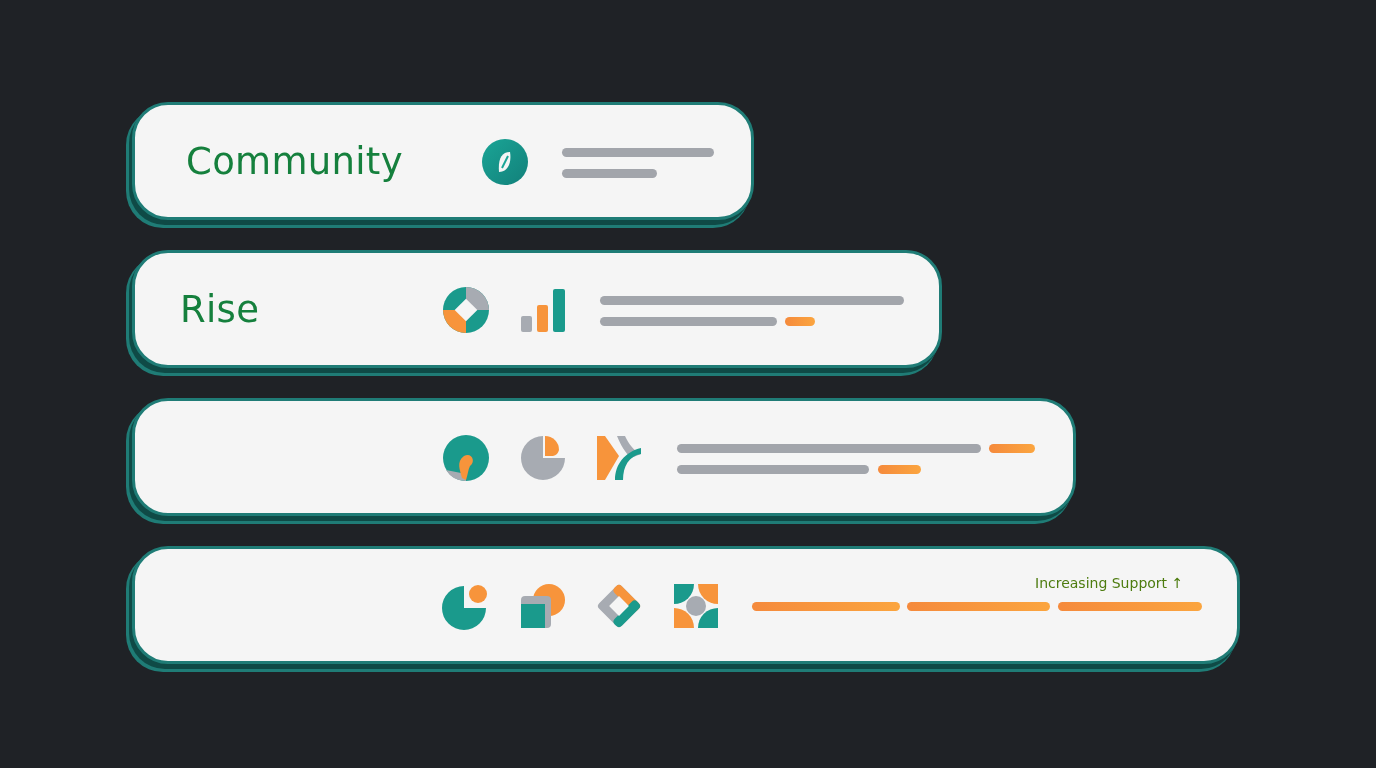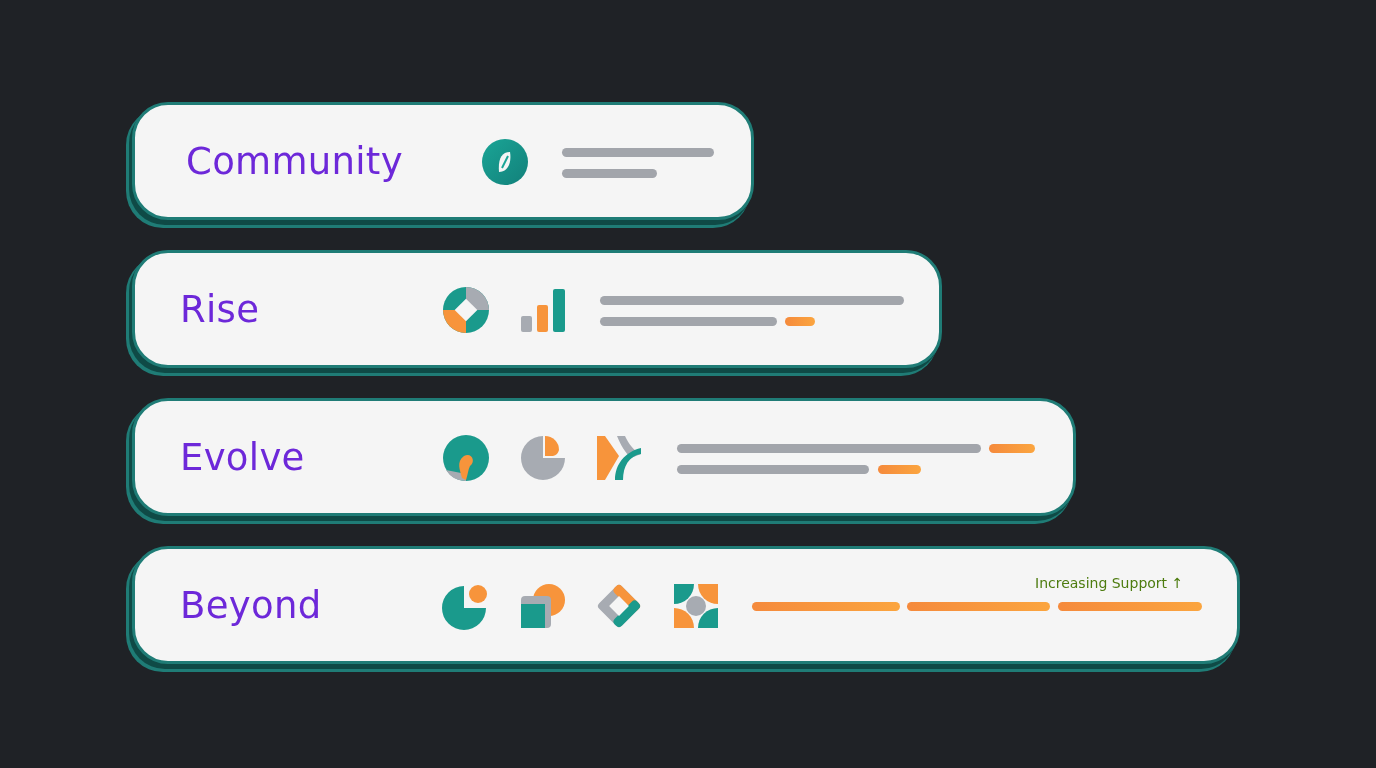--- a/index.html
+++ b/index.html
@@ -13,21 +13,21 @@
     position: absolute;
     background: #f5f5f5;
     border: 3px solid #1f7c76;
     border-radius: 36px;
     box-shadow: -3px 5px 0 0 #0f4a46, -5px 7px 0 1px #1f7c76;
     box-sizing: border-box;
   }
   .label {
     position: absolute;
     font-size: 37px;
-    color: #6d28d9;
+    color: #15803d;
     letter-spacing: 0.3px;
     line-height: 1;
   }
   .icon { position: absolute; width: 48px; height: 48px; }
   .icon svg { width: 100%; height: 100%; display: block; }
   .bar {
     position: absolute; height: 9px; border-radius: 5px;
   }
   .bar.gray { background: #a2a5ab; }
   .bar.orange { background: linear-gradient(90deg, #f58a3c, #fba53f); }
@@ -74,21 +74,20 @@
       <rect x="18" y="19" width="11" height="27" rx="2" fill="#f7943b"></rect>
       <rect x="34" y="3" width="12" height="43" rx="2" fill="#1a9a8c"></rect>
     </svg>
   </span>
   <div class="bar gray" style="left:465px;top:43px;width:304px;"></div>
   <div class="bar gray" style="left:465px;top:64px;width:177px;"></div>
   <div class="bar orange" style="left:650px;top:64px;width:30px;"></div>
 </div>
 
 <div class="card" style="left:132px;top:398px;width:944px;height:118px;">
-  <span class="label" style="left:45px;top:38px;">Evolve</span>
   <span class="icon" style="left:307px;top:33px;">
     <svg viewBox="0 0 48 48">
       <circle cx="24" cy="24" r="23" fill="#1a9a8c"></circle>
       <path d="M4 36 A23 23 0 0 0 24 47 L24 40 Z" fill="#a7abb2"></path>
       <path d="M20 44 C18 36 14 28 22 22 C30 18 34 28 28 32 C26 36 26 40 24 46 Z" fill="#f7943b"></path>
     </svg>
   </span>
   <span class="icon" style="left:384px;top:33px;">
     <svg viewBox="0 0 48 48">
       <path d="M24 2 A22 22 0 1 0 46 24 L24 24 Z" fill="#a7abb2"></path>
@@ -102,21 +101,20 @@
       <path d="M46 20 C34 22 28 32 28 46 L20 46 C20 30 30 18 46 14 Z" fill="#1a9a8c"></path>
     </svg>
   </span>
   <div class="bar gray" style="left:542px;top:43px;width:304px;"></div>
   <div class="bar orange" style="left:854px;top:43px;width:46px;"></div>
   <div class="bar gray" style="left:542px;top:64px;width:192px;"></div>
   <div class="bar orange" style="left:743px;top:64px;width:43px;"></div>
 </div>
 
 <div class="card" style="left:132px;top:546px;width:1108px;height:118px;">
-  <span class="label" style="left:45px;top:38px;">Beyond</span>
   <span class="icon" style="left:307px;top:33px;">
     <svg viewBox="0 0 48 48">
       <path d="M22 4 A22 22 0 1 0 44 26 L22 26 Z" fill="#1a9a8c"></path>
       <circle cx="36" cy="12" r="9" fill="#f7943b"></circle>
     </svg>
   </span>
   <span class="icon" style="left:384px;top:33px;">
     <svg viewBox="0 0 48 48">
       <circle cx="30" cy="18" r="16" fill="#f7943b"></circle>
       <rect x="2" y="14" width="30" height="32" rx="4" fill="#a7abb2"></rect>

